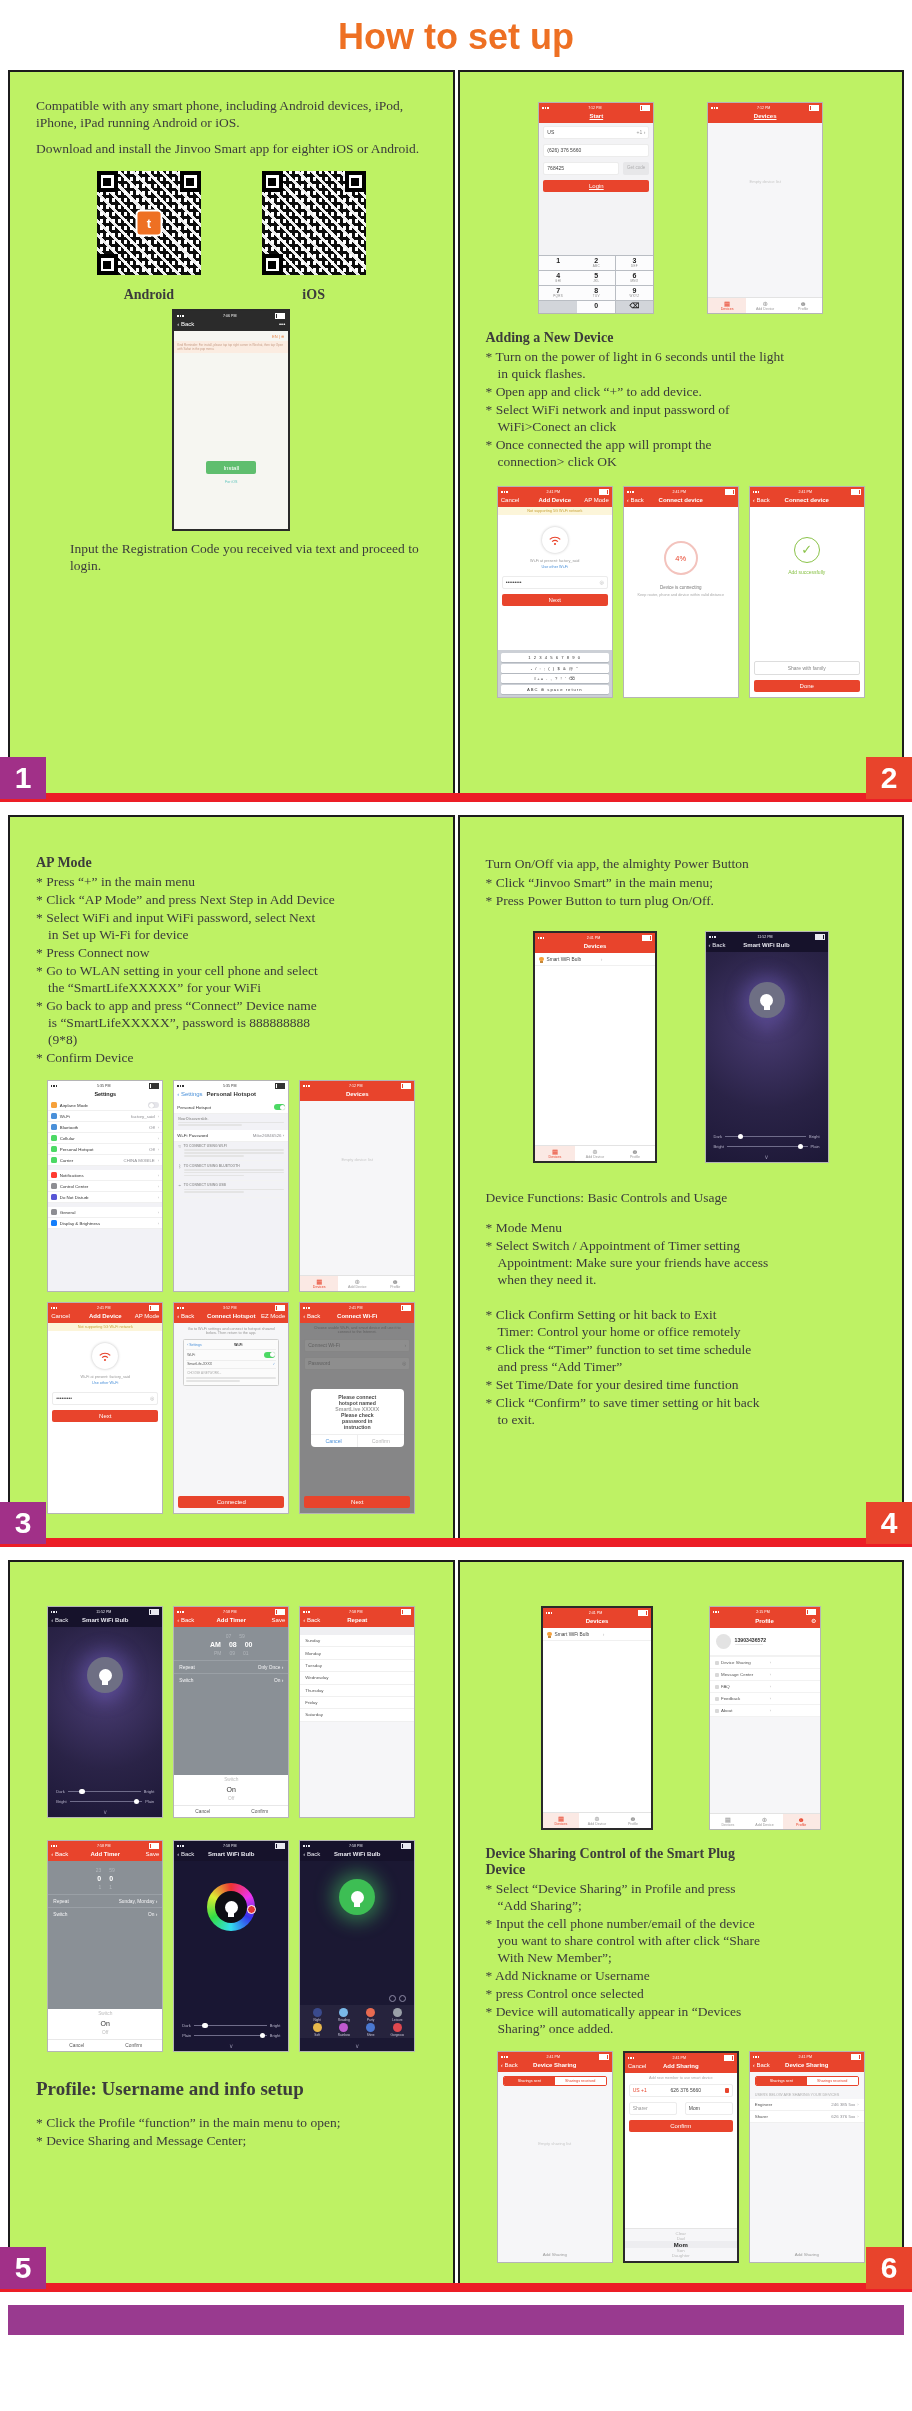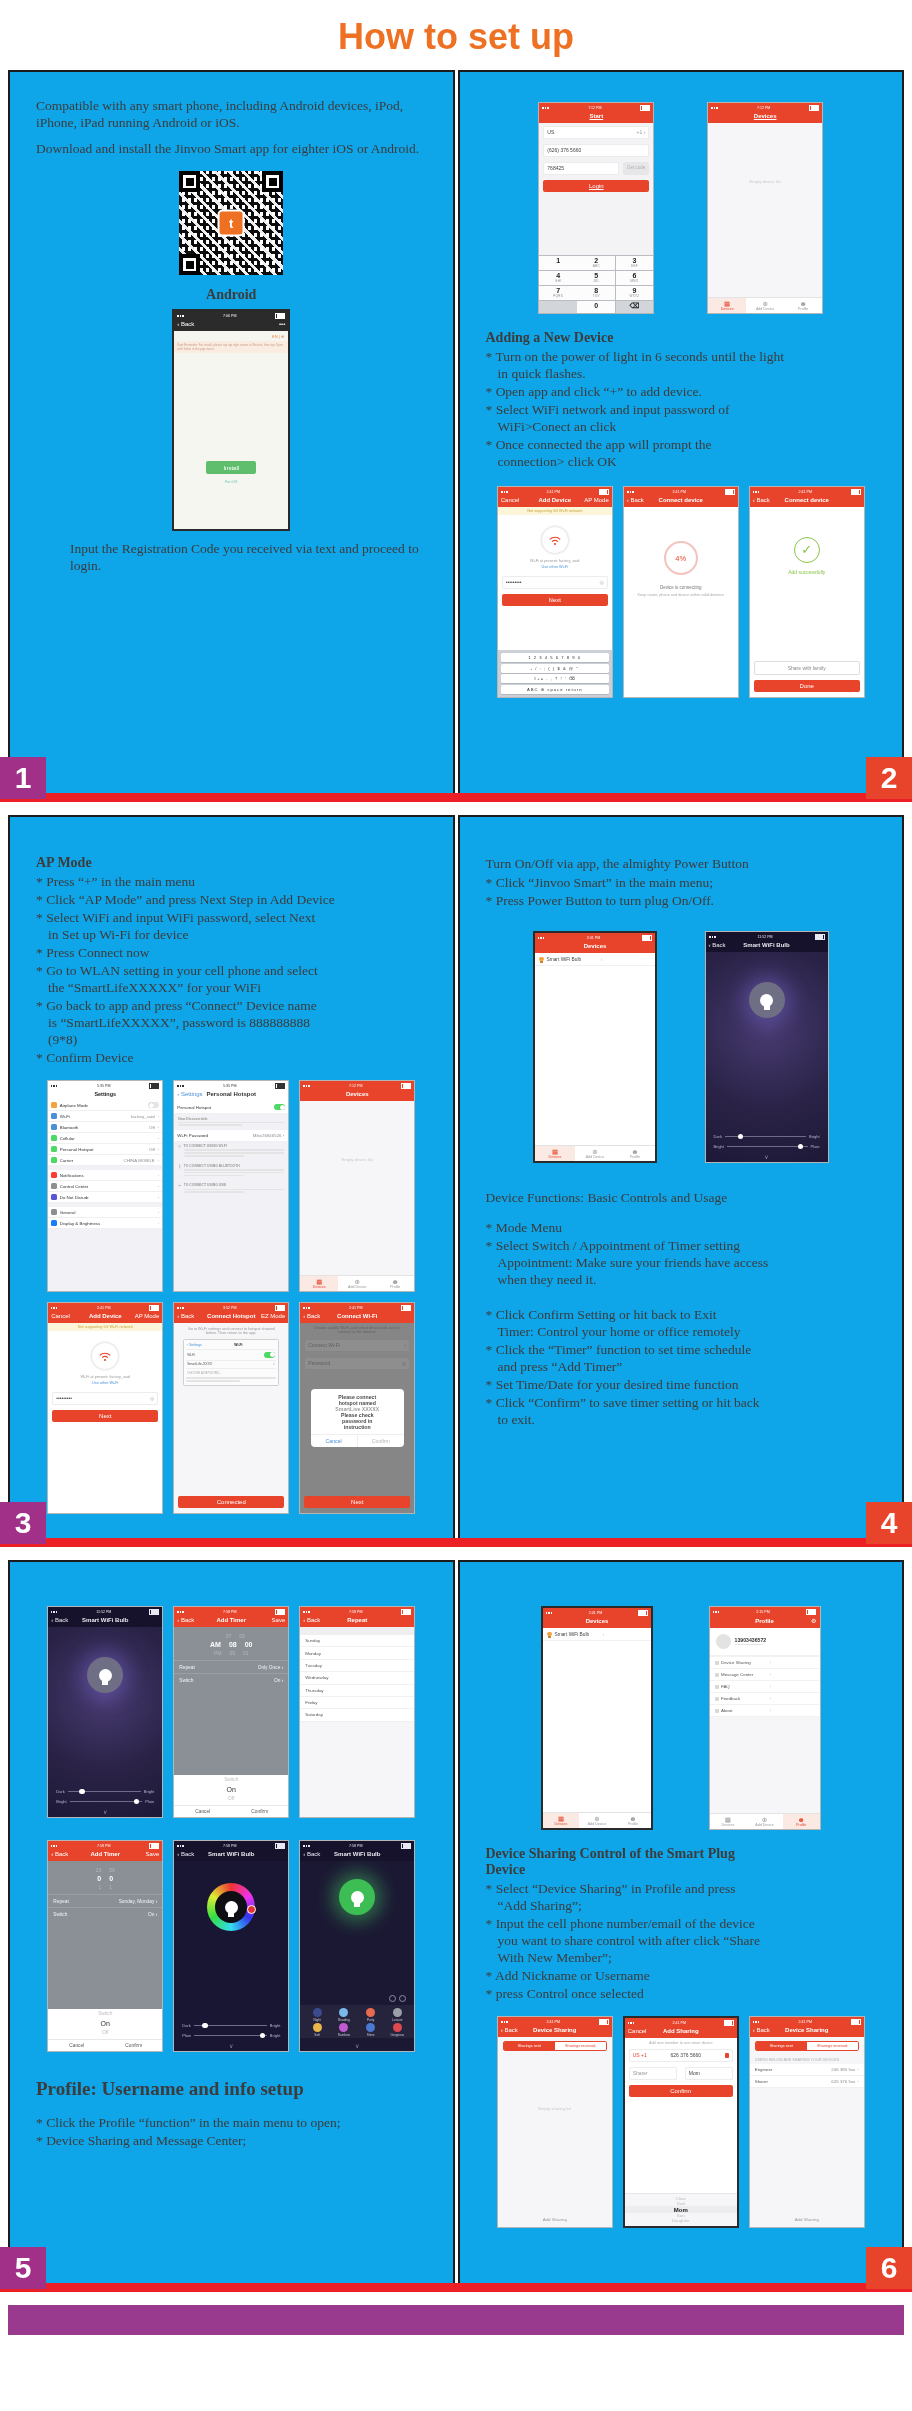--- a/index.html
+++ b/index.html
@@ -1,20 +1,20 @@
 <!DOCTYPE html>
 <html><head>
 <meta charset="utf-8">
 <style>
   html,body{margin:0;padding:0;background:#fff}
   body{width:912px;font-family:"Liberation Serif",serif;color:#3c3c3c;-webkit-font-smoothing:antialiased}
   .title{text-align:center;font:bold 36px "Liberation Sans",sans-serif;color:#EE7023;padding:16px 0 12px}
   .rowwrap{position:relative;margin-bottom:15px}
   .cols{display:flex;gap:3px;padding:0 8px}
-  .pbox{border:2px solid #1c1c1c;background:#0ea5e9;width:50%;box-sizing:border-box;position:relative;padding:16px 26px;height:730px;overflow:hidden}
+  .pbox{border:2px solid #1c1c1c;background:#bef264;width:50%;box-sizing:border-box;position:relative;padding:16px 26px;height:730px;overflow:hidden}
   .rowbar{position:absolute;left:0;right:0;bottom:-2px;height:9px;background:#EC1E26;z-index:4}
   .badge{position:absolute;bottom:1px;width:46px;height:42px;color:#fff;font:bold 30px "Liberation Sans",sans-serif;display:flex;align-items:center;justify-content:center;z-index:5}
   .odd{left:0;background:#A13088}.even{right:0;background:#E8442C}
   .footband{height:30px;background:#993A8F;margin:12px 8px 14px}
   .t{font-size:13.5px;line-height:1.26;margin:9px 0}
   .h{font-weight:bold;font-size:14px;margin:10px 0 2px}
   .h5{font-weight:bold;font-size:19px;margin:26px 0 14px}
   .bul{padding-left:12px;text-indent:-12px;margin:1px 0}
   .pre{white-space:pre-line}
   .sp8{height:8px}.sp16{height:16px}
@@ -185,20 +185,28 @@
    <div class="qrrow">
     <div class="qrcol">
      <div class="qr">
       <i class="qeye tl"></i>
               <i class="qeye tr"></i>
               <i class="qeye bl"></i>
       <b class="qlogo">t</b>
      </div>
      <div class="qlab">Android</div>
     </div>
+    <div class="qrcol">
+     <div class="qr">
+      <i class="qeye tl"></i>
+              <i class="qeye tr"></i>
+              <i class="qeye bl"></i>
+     </div>
+     <div class="qlab">iOS</div>
+    </div>
    </div>
    <div class="phone inst fr">
     <div class="khead">
      <div class="sb">
               <span class="sig"></span>
               <span>7:06 PM</span>
               <span class="bat"></span>
             </div>
      <div class="nb">
               <span class="l">‹ Back</span>
@@ -1070,20 +1078,22 @@
    </div>
    <div class="h" style="white-space:pre-line">Device Sharing Control of the Smart Plug
 Device</div>
    <p class="t bul pre">* Select “Device Sharing” in Profile and press
   “Add Sharing”;</p>
    <p class="t bul pre">* Input the cell phone number/email of the device
   you want to share control with after click “Share
   With New Member”;</p>
    <p class="t bul pre">* Add Nickname or Username</p>
    <p class="t bul pre">* press Control once selected</p>
+   <p class="t bul pre">* Device will automatically appear in “Devices
+  Sharing” once added.</p>
    <div class="triple" style="margin-top:14px">
     <div class="phone ph">
      <div class="rhead">
       <div class="sb">
                 <span class="sig"></span>
                 <span>2:41 PM</span>
                 <span class="bat"></span>
               </div>
       <div class="nb">
                 <span class="l">‹ Back</span>

